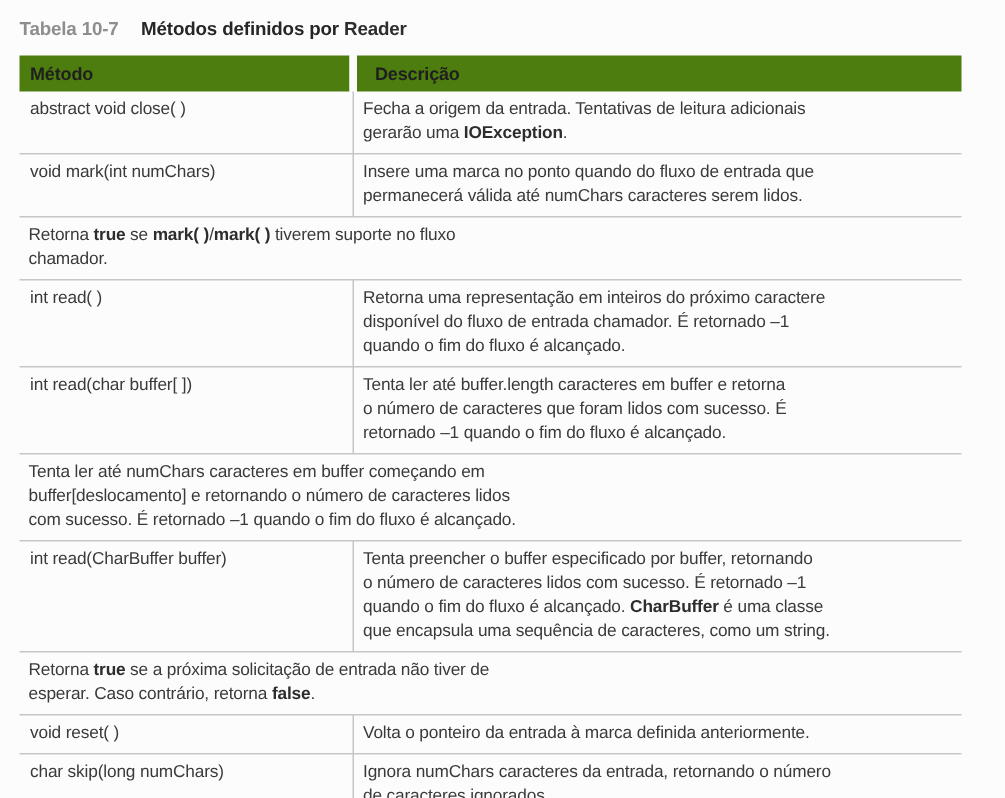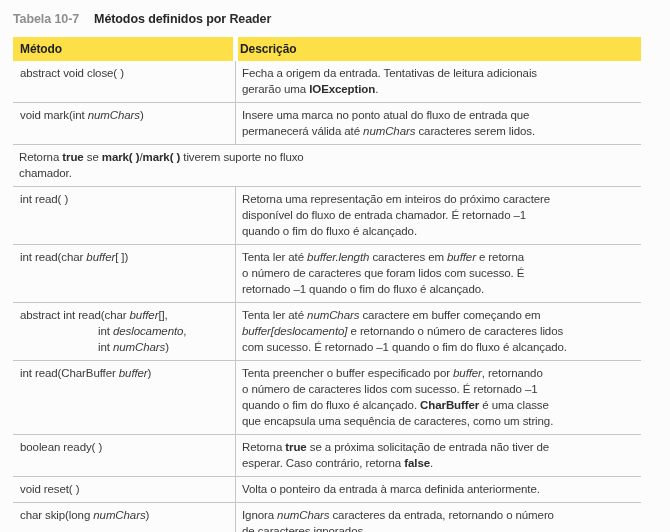--- a/index.html
+++ b/index.html
@@ -40,30 +40,30 @@
   .tbl {
     width: 628px;
     font-size: 11.5px;
     line-height: 16px;
     letter-spacing: -0.1px;
   }
   .thead {
     display: flex;
   }
   .th {
-    background: #fde047;
+    background: #4d7c0f;
     font-weight: bold;
     font-size: 12px;
     color: #1f1f1f;
     padding: 4px 0 4px 7px;
     box-sizing: border-box;
   }
   .th-method { width: 220px; }
   .th-gap { width: 5px; background: #fcfcfc; }
-  .th-desc { flex: 1; padding-left: 2px; }
+  .th-desc { flex: 1; padding-left: 12px; }
   .tbody { border-bottom: 0; }
   .trow {
     display: flex;
     justify-content: flex-end;
   }
   .trow + .trow .cell-m,
   .trow + .trow .cell-d {
     border-top: 1px solid #c6c6c6;
   }
   .cell-m {
@@ -73,21 +73,21 @@
     padding: 4px 6px 5px 7px;
   }
   .cell-d {
     flex: 1;
     box-sizing: border-box;
     padding: 4px 4px 5px 6px;
   }
   .line { white-space: nowrap; }
   .line.ind { padding-left: 78px; }
   .b { font-weight: bold; color: #2d2d2d; }
-  .i { font-style: italic; }
+  .i { }
 </style>
 </head>
 <body>
 
 <div class="page">
   <div class="content">
 
     <div class="caption">
       <span class="cap-label">Tabela 10-7</span><span class="cap-title"><span>Métodos definidos por </span><span class="b">Reader</span></span>
     </div>
@@ -106,21 +106,21 @@
             <div class="cell-d">
               <div class="line"><span>Fecha a origem da entrada. Tentativas de leitura adicionais</span></div>
               <div class="line"><span>gerarão uma </span><span class="b">IOException</span><span>.</span></div>
             </div>
           </div>
           <div class="trow">
             <div class="cell-m">
               <div class="line"><span>void mark(int </span><span class="i">numChars</span><span>)</span></div>
             </div>
             <div class="cell-d">
-              <div class="line"><span>Insere uma marca no ponto atual do fluxo de entrada que</span></div>
+              <div class="line"><span>Insere uma marca no ponto quando do fluxo de entrada que</span></div>
               <div class="line"><span>permanecerá válida até </span><span class="i">numChars</span><span> caracteres serem lidos.</span></div>
             </div>
           </div>
           <div class="trow">
             <div class="cell-d">
               <div class="line"><span>Retorna </span><span class="b">true</span><span> se </span><span class="b">mark( )</span><span>/</span><span class="b">mark( )</span><span> tiverem suporte no fluxo</span></div>
               <div class="line"><span>chamador.</span></div>
             </div>
           </div>
           <div class="trow">
@@ -137,46 +137,38 @@
             <div class="cell-m">
               <div class="line"><span>int read(char </span><span class="i">buffer</span><span>[ ])</span></div>
             </div>
             <div class="cell-d">
               <div class="line"><span>Tenta ler até </span><span class="i">buffer.length</span><span> caracteres em </span><span class="i">buffer</span><span> e retorna</span></div>
               <div class="line"><span>o número de caracteres que foram lidos com sucesso. É</span></div>
               <div class="line"><span>retornado –1 quando o fim do fluxo é alcançado.</span></div>
             </div>
           </div>
           <div class="trow">
-            <div class="cell-m">
-              <div class="line"><span>abstract int read(char </span><span class="i">buffer</span><span>[],</span></div>
-              <div class="line ind"><span>int </span><span class="i">deslocamento</span><span>,</span></div>
-              <div class="line ind"><span>int </span><span class="i">numChars</span><span>)</span></div>
-            </div>
             <div class="cell-d">
-              <div class="line"><span>Tenta ler até </span><span class="i">numChars</span><span> caractere em buffer começando em</span></div>
+              <div class="line"><span>Tenta ler até </span><span class="i">numChars</span><span> caracteres em buffer começando em</span></div>
               <div class="line"><span class="i">buffer[deslocamento]</span><span> e retornando o número de caracteres lidos</span></div>
               <div class="line"><span>com sucesso. É retornado –1 quando o fim do fluxo é alcançado.</span></div>
             </div>
           </div>
           <div class="trow">
             <div class="cell-m">
               <div class="line"><span>int read(CharBuffer </span><span class="i">buffer</span><span>)</span></div>
             </div>
             <div class="cell-d">
               <div class="line"><span>Tenta preencher o buffer especificado por </span><span class="i">buffer</span><span>, retornando</span></div>
               <div class="line"><span>o número de caracteres lidos com sucesso. É retornado –1</span></div>
               <div class="line"><span>quando o fim do fluxo é alcançado. </span><span class="b">CharBuffer</span><span> é uma classe</span></div>
               <div class="line"><span>que encapsula uma sequência de caracteres, como um string.</span></div>
             </div>
           </div>
           <div class="trow">
-            <div class="cell-m">
-              <div class="line"><span>boolean ready( )</span></div>
-            </div>
             <div class="cell-d">
               <div class="line"><span>Retorna </span><span class="b">true</span><span> se a próxima solicitação de entrada não tiver de</span></div>
               <div class="line"><span>esperar. Caso contrário, retorna </span><span class="b">false</span><span>.</span></div>
             </div>
           </div>
           <div class="trow">
             <div class="cell-m">
               <div class="line"><span>void reset( )</span></div>
             </div>
             <div class="cell-d">

